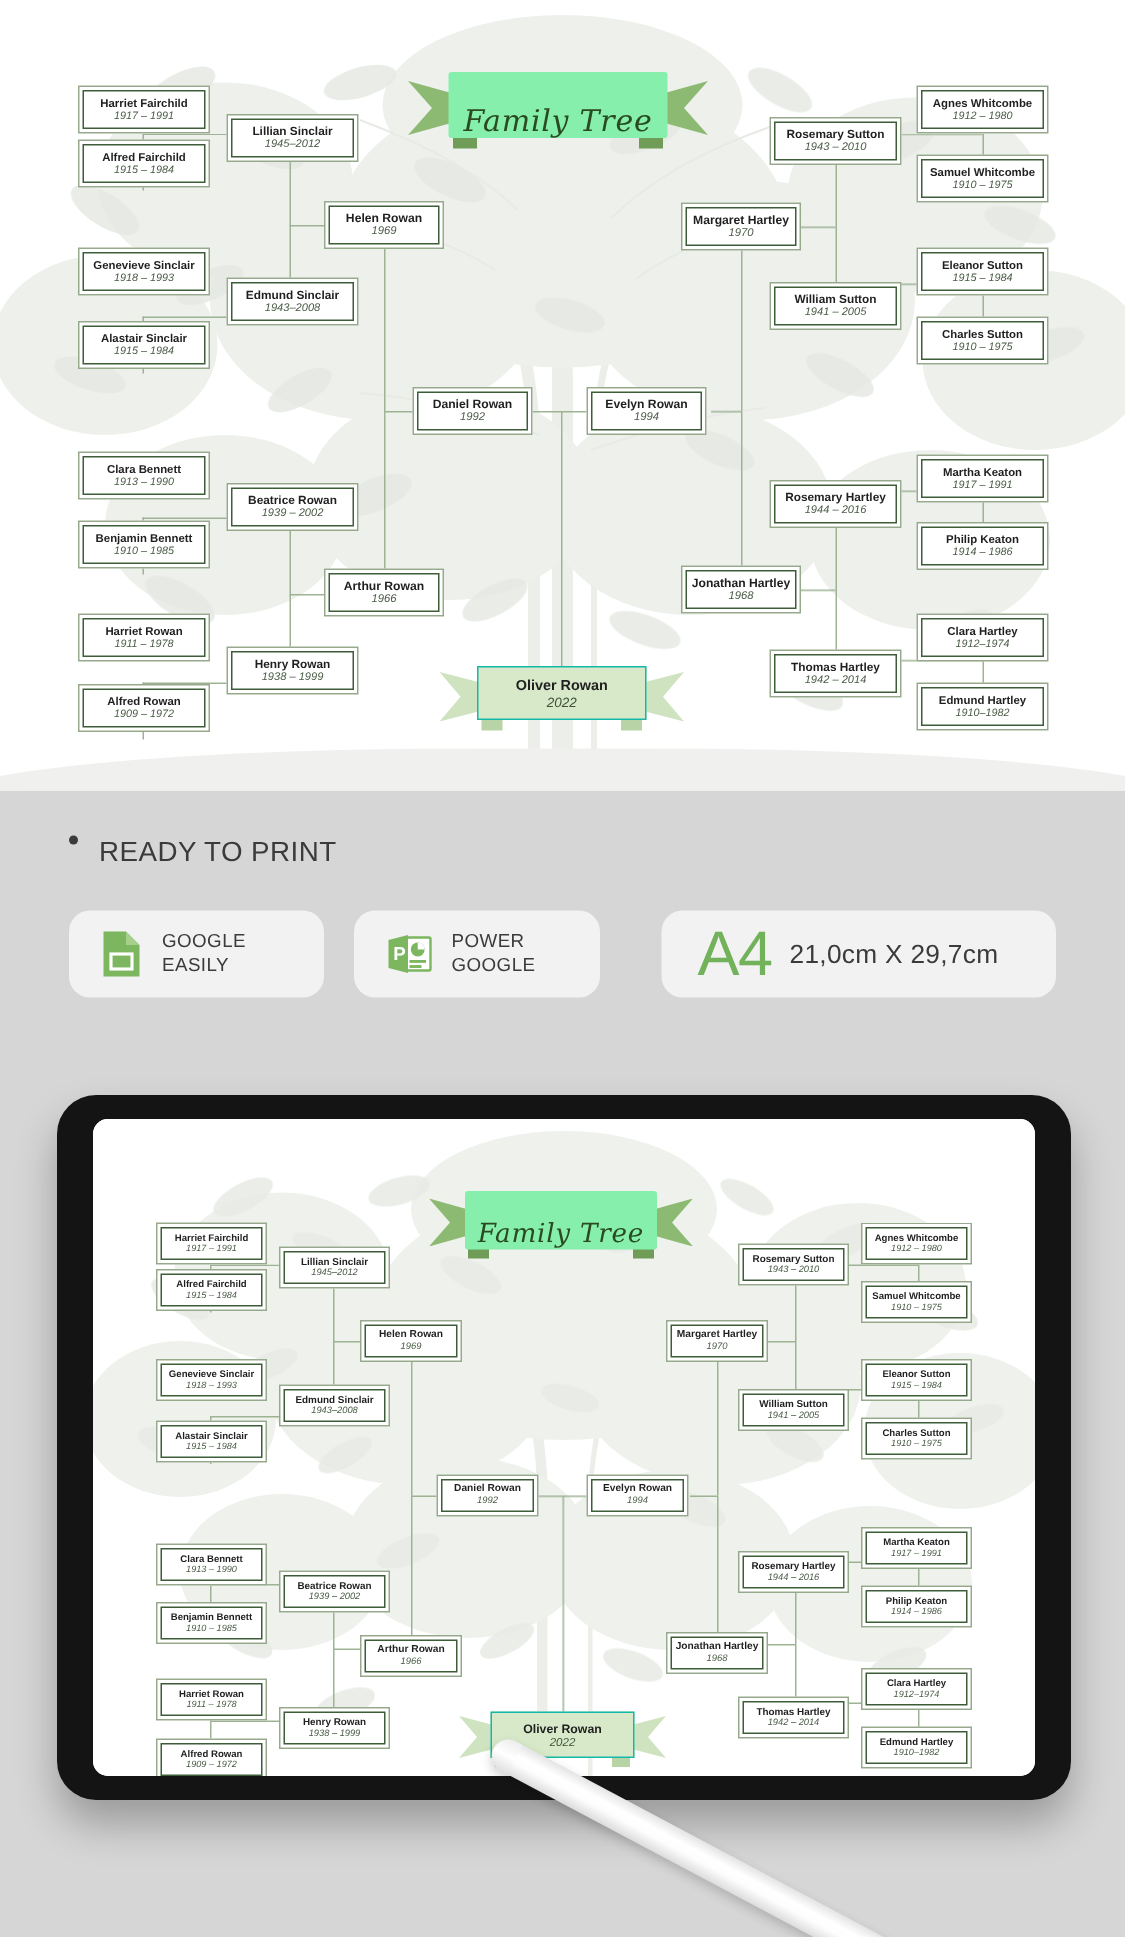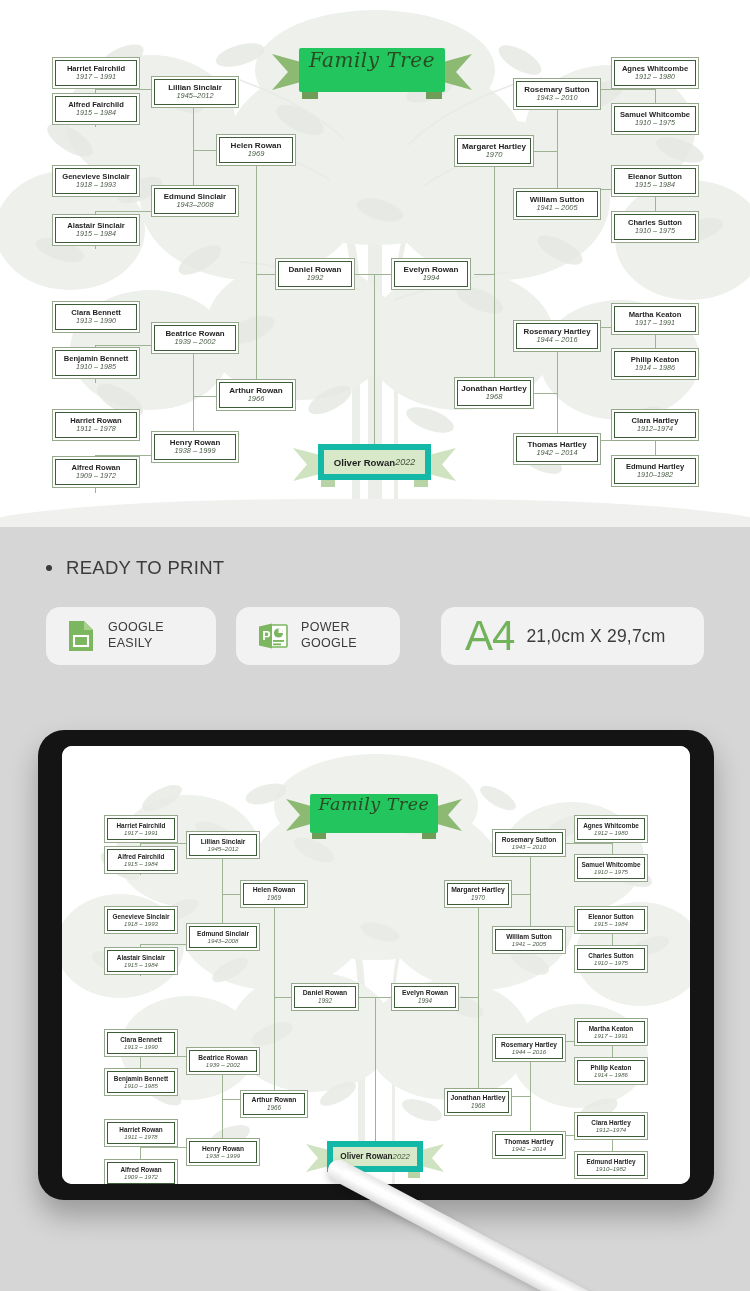--- a/index.html
+++ b/index.html
@@ -73,59 +73,59 @@
   
   .ribbon {
     position: absolute;
   }
   .ribbon .tail {
     position: absolute;
     background: #8cba72;
   }
   .ribbon .band {
     position: absolute;
-    background: #22c55e;
+    background: #86efac;
     border-radius: 2px;
-    display: flex; align-items: flex-start; justify-content: center;
+    display: flex; align-items: flex-end; justify-content: center;
   }
   .ribbon .band-sh {
     position: absolute;
     background: #6f9d58;
   }
   .ribbon-title {
     font-family: "DejaVu Serif", serif;
     font-style: italic;
     color: #2a4a22;
     letter-spacing: 0.5px;
   }
 
   
   .ribbon2 .tail { position: absolute; background: #cfe3c0; }
   .ribbon2 .band {
     position: absolute; background: #d7e9c9;
-    border: 6px solid #14b8a6;
-    display: flex; flex-direction: row;
+    border: 1px solid #14b8a6;
+    display: flex; flex-direction: column;
     align-items: center; justify-content: center;
   }
   .ribbon2 .band-sh { position: absolute; background: #b8d3a6; }
   .ribbon2 .nm { font-weight: bold; color: #1f1f1f; }
   .ribbon2 .dt { font-style: italic; color: #3d5236; }
 
   
   .features {
     position: absolute;
     left: 0; top: 527px;
     width: 750px; height: 175px;
   }
   .feat-row {
     position: absolute;
     top: 30px; left: 0; width: 750px;
     display: flex;
   }
-  .feat-item { display: flex; align-items: center; }
+  .feat-item { display: flex; align-items: flex-start; }
   .bullet {
     width: 6px; height: 6px; border-radius: 50%;
     background: #3b3b3b; margin-right: 14px;
     flex: none;
   }
   .feat-label {
     font-family: "Liberation Sans", sans-serif;
     font-size: 18.5px; letter-spacing: 0.3px;
     color: #3b3b3b;
   }

